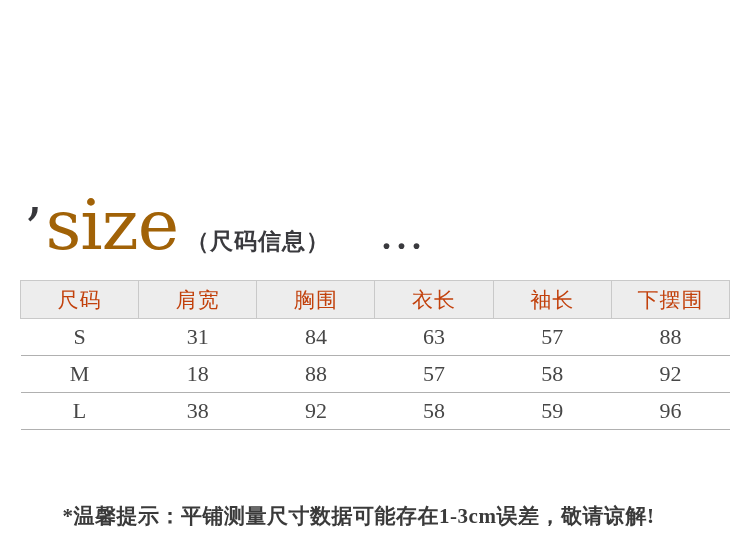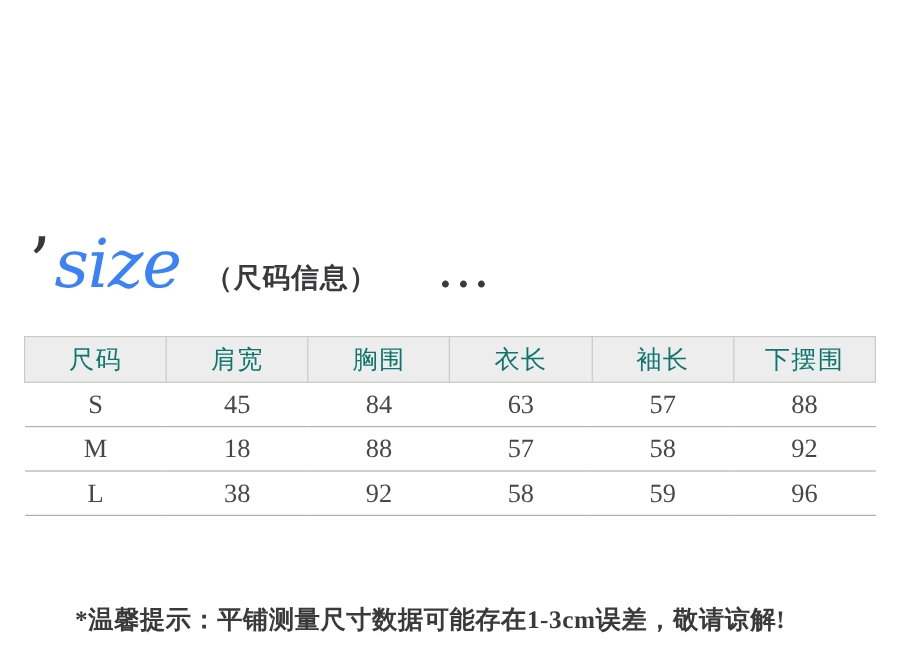--- a/index.html
+++ b/index.html
@@ -24,31 +24,30 @@
   }
   .title-mark {
     font-family: "DejaVu Serif", serif;
     font-size: 58px;
     line-height: 1;
     color: #37373b;
     margin-right: 3px;
   }
   .title-word {
     font-family: "DejaVu Serif", serif;
-    font-size: 56px;
+    font-size: 70px;
     line-height: 1;
     letter-spacing: -1px;
-    color: #3b82f6;
-    font-style: italic;
+    color: #a16207;
   }
   .title-sub {
     font-size: 23px;
     font-weight: 700;
     color: #3a3a3e;
-    margin-left: 20px;
+    margin-left: 8px;
     letter-spacing: 1px;
   }
   .title-dots {
     font-size: 36px;
     font-weight: 700;
     color: #3a3a3e;
     margin-left: 52px;
     letter-spacing: 6px;
     line-height: 1;
   }
@@ -61,21 +60,21 @@
     width: 710px;
     border-collapse: collapse;
     table-layout: fixed;
   }
   .size-table thead th {
     height: 35px;
     background: #ededed;
     border: 1px solid #c9c9c9;
     font-size: 21px;
     font-weight: 400;
-    color: #0f766e;
+    color: #c2410c;
     text-align: center;
     vertical-align: middle;
     letter-spacing: 1px;
   }
   .size-table tbody td {
     height: 34px;
     border-bottom: 1px solid #b0b0b0;
     font-size: 22px;
     color: #474747;
     text-align: center;
@@ -114,21 +113,21 @@
           <th>肩宽</th>
           <th>胸围</th>
           <th>衣长</th>
           <th>袖长</th>
           <th>下摆围</th>
         </tr>
     </thead>
     <tbody id="body-rows">
         <tr>
           <td>S</td>
-          <td>45</td>
+          <td>31</td>
           <td>84</td>
           <td>63</td>
           <td>57</td>
           <td>88</td>
         </tr>
         <tr>
           <td>M</td>
           <td>18</td>
           <td>88</td>
           <td>57</td>

